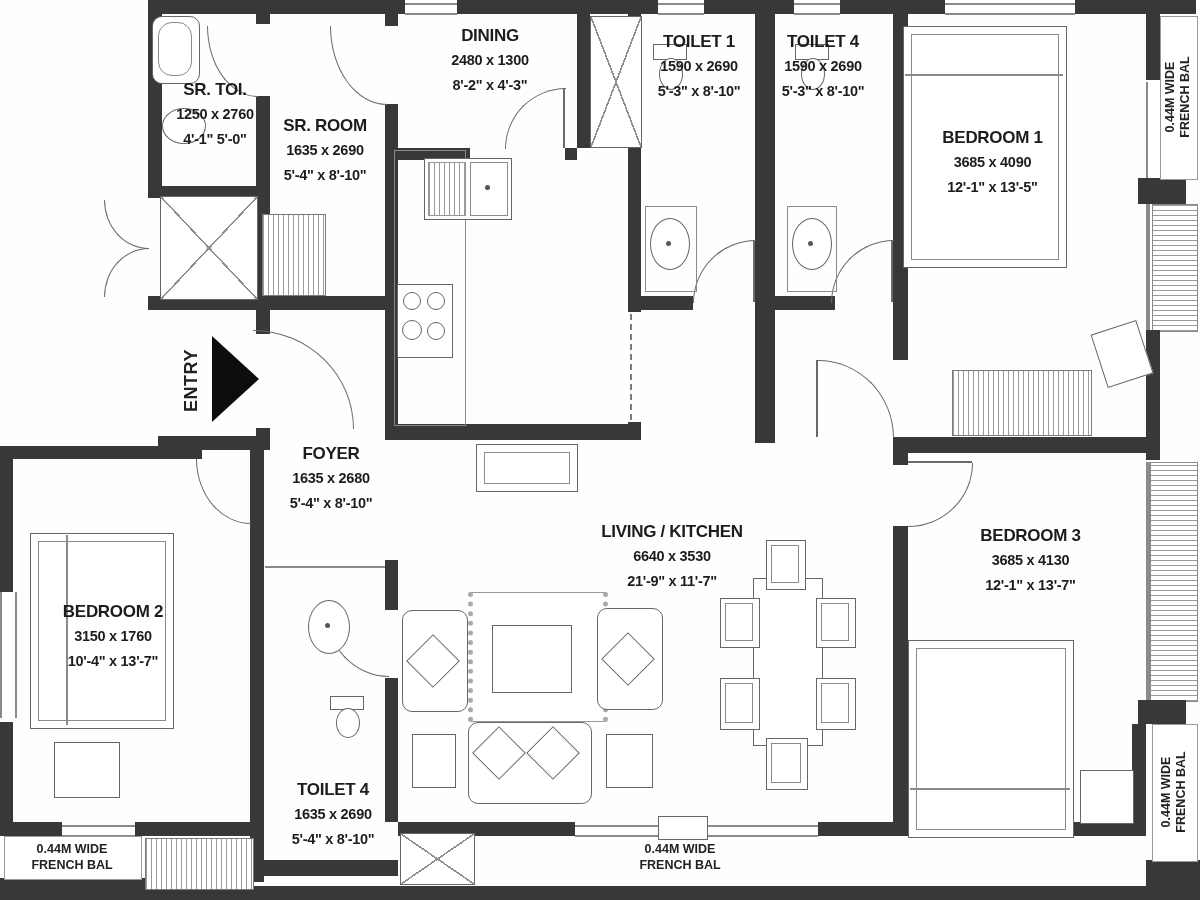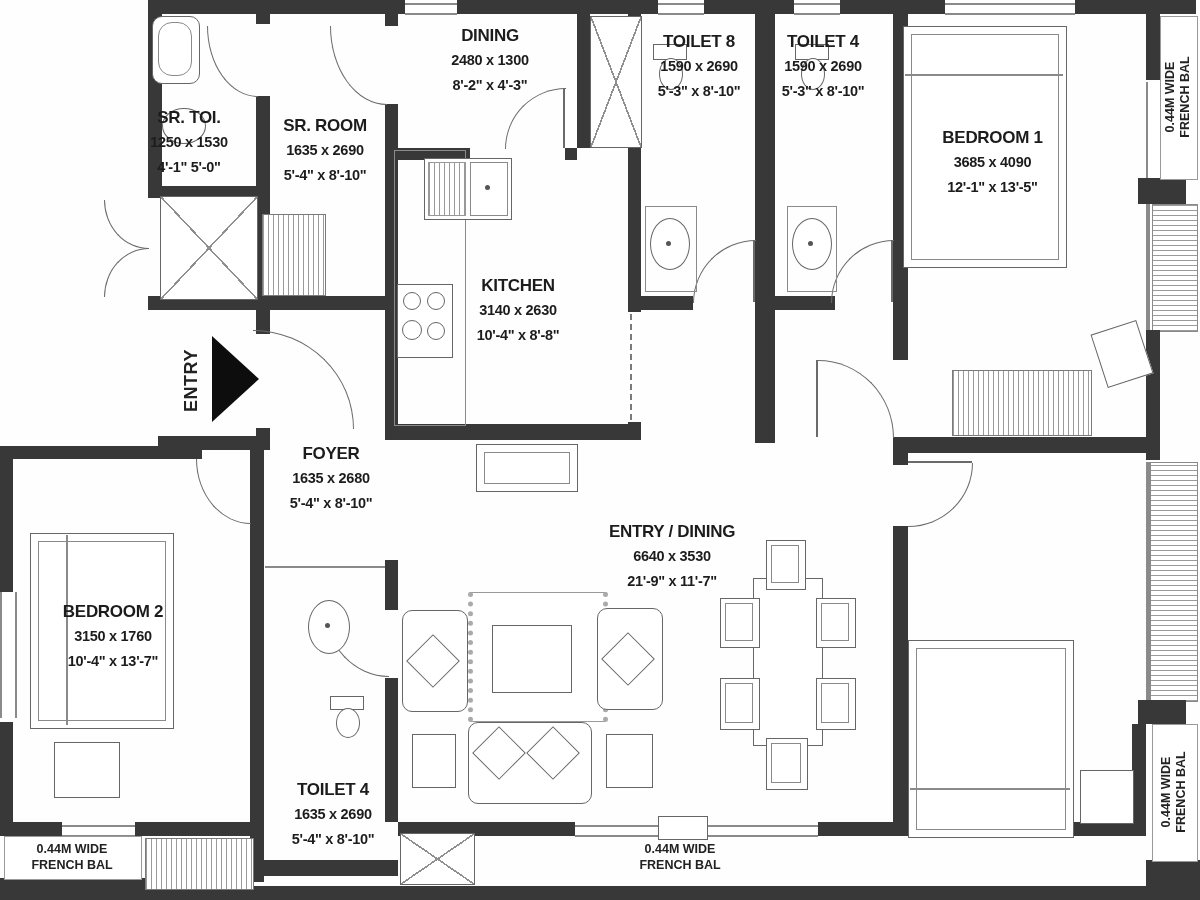--- a/index.html
+++ b/index.html
@@ -248,69 +248,69 @@
   <div class="balh" style="left:590px;top:841px;width:180px;">
     <span style="display:block;">0.44M WIDE</span>
     <span style="display:block;">FRENCH BAL</span>
   </div>
 
   <div class="vwrap" style="left:176px;top:330px;width:30px;height:100px;">
     <div class="vrot" style="font-size:18px;font-weight:700;letter-spacing:0.5px;">ENTRY</div>
   </div>
   <div class="entry-arrow" style="left:212px;top:336px;"></div>
 
-  <div class="label" style="left:134px;top:80px;width:110px;margin-top:28px;">
+  <div class="label" style="left:160px;top:80px;width:110px;">
     <div class="rname">SR. TOI.</div>
-    <div class="rdim">1250 x 1530</div>
+    <div class="rdim">1250 x 2760</div>
     <div class="rdim2">4'-1"  5'-0"</div>
   </div>
   <div class="label" style="left:268px;top:116px;width:114px;">
     <div class="rname">SR. ROOM</div>
     <div class="rdim">1635 x 2690</div>
     <div class="rdim2">5'-4" x 8'-10"</div>
   </div>
   <div class="label" style="left:428px;top:26px;width:124px;">
     <div class="rname">DINING</div>
     <div class="rdim">2480 x 1300</div>
     <div class="rdim2">8'-2" x 4'-3"</div>
   </div>
   <div class="label" style="left:640px;top:32px;width:118px;">
-    <div class="rname">TOILET 8</div>
+    <div class="rname">TOILET 1</div>
     <div class="rdim">1590 x 2690</div>
     <div class="rdim2">5'-3" x 8'-10"</div>
   </div>
   <div class="label" style="left:762px;top:32px;width:122px;">
     <div class="rname">TOILET 4</div>
     <div class="rdim">1590 x 2690</div>
     <div class="rdim2">5'-3" x 8'-10"</div>
   </div>
   <div class="label" style="left:900px;top:128px;width:185px;">
     <div class="rname">BEDROOM 1</div>
     <div class="rdim">3685 x 4090</div>
     <div class="rdim2">12'-1" x 13'-5"</div>
   </div>
-  <div class="label" style="left:438px;top:276px;width:160px;">
-    <div class="rname">KITCHEN</div>
-    <div class="rdim">3140 x 2630</div>
-    <div class="rdim2">10'-4" x 8'-8"</div>
-  </div>
   <div class="label" style="left:272px;top:444px;width:118px;">
     <div class="rname">FOYER</div>
     <div class="rdim">1635 x 2680</div>
     <div class="rdim2">5'-4" x 8'-10"</div>
   </div>
   <div class="label" style="left:592px;top:522px;width:160px;">
-    <div class="rname">ENTRY / DINING</div>
+    <div class="rname">LIVING / KITCHEN</div>
     <div class="rdim">6640 x 3530</div>
     <div class="rdim2">21'-9" x 11'-7"</div>
   </div>
   <div class="label" style="left:28px;top:602px;width:170px;">
     <div class="rname">BEDROOM 2</div>
     <div class="rdim">3150 x 1760</div>
     <div class="rdim2">10'-4" x 13'-7"</div>
   </div>
   <div class="label" style="left:262px;top:780px;width:142px;">
     <div class="rname">TOILET 4</div>
     <div class="rdim">1635 x 2690</div>
     <div class="rdim2">5'-4" x 8'-10"</div>
   </div>
+  <div class="label" style="left:938px;top:526px;width:185px;">
+    <div class="rname">BEDROOM 3</div>
+    <div class="rdim">3685 x 4130</div>
+    <div class="rdim2">12'-1" x 13'-7"</div>
+  </div>
 
 </div>
 
 </body></html>

